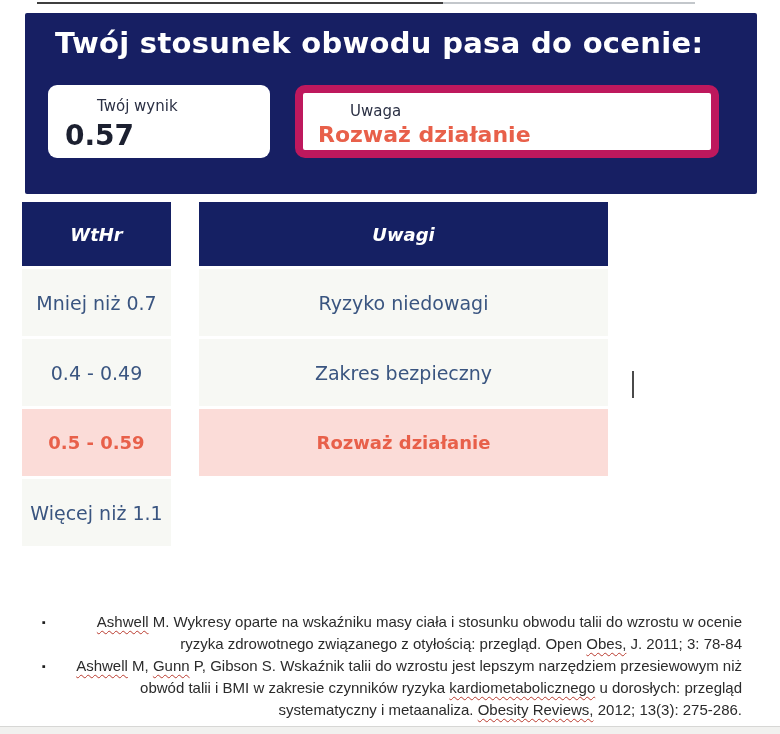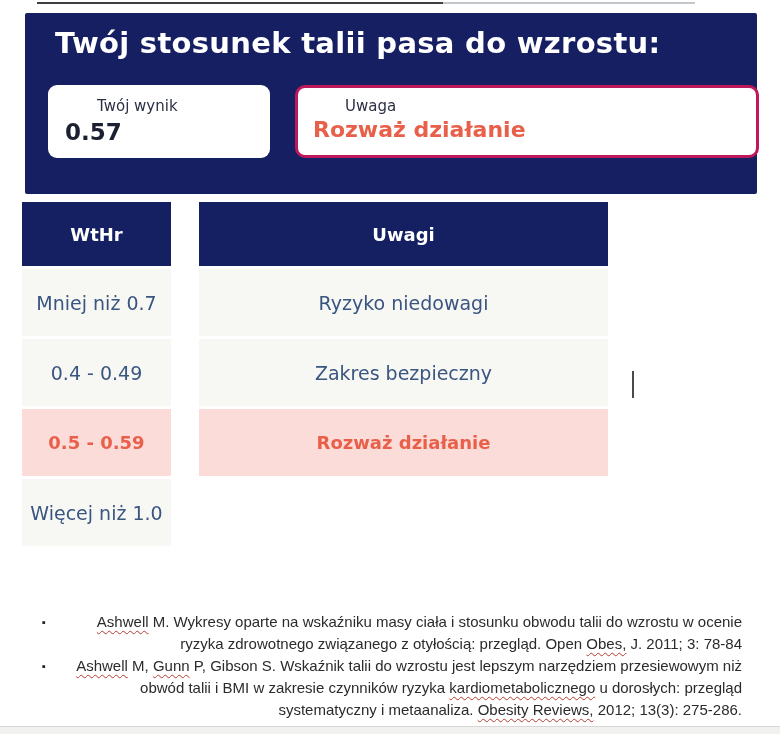--- a/index.html
+++ b/index.html
@@ -10,32 +10,32 @@
   .top-line-dark{position:absolute;left:37px;top:2px;width:406px;height:2px;background:#3f3f3f;}
   .top-line-light{position:absolute;left:443px;top:2px;width:252px;height:2px;background:#c3c7cb;}
 
   
   .hero{position:absolute;left:25px;top:13px;width:732px;height:181px;background:#171f63;border-radius:2px;}
   .hero-title{position:absolute;left:30px;top:13px;margin:0;font-size:29px;font-weight:800;
               color:#ffffff;letter-spacing:.3px;white-space:nowrap;}
   .cards{position:absolute;left:23px;top:72px;display:flex;gap:25px;}
   .card{background:#ffffff;box-sizing:border-box;}
   .score-card{width:222px;height:73px;border-radius:9px;padding:12px 17px;}
-  .note-card{width:464px;height:73px;border-radius:10px;border:3px solid #be185d;padding:9px 15px;}
+  .note-card{width:424px;height:73px;border-radius:10px;border:8px solid #be185d;padding:9px 15px;}
   .card-label{font-size:15px;color:#2b3044;margin-left:32px;}
-  .score-value{font-size:23px;font-weight:bold;color:#1c2030;margin-top:4px;}
+  .score-value{font-size:28px;font-weight:bold;color:#1c2030;margin-top:4px;}
   .note-value{font-size:22px;font-weight:bold;color:#e8604a;margin-top:2px;}
 
   
   .wtable{position:absolute;left:22px;top:202px;width:586px;}
   .t-row{display:flex;gap:4px;margin-bottom:3px;}
   .t-cell{display:flex;align-items:center;justify-content:center;text-align:center;}
   .c1{width:149px;}
   .c2{flex:1;margin-left:24px;}
-  .t-head .t-cell{background:#152063;color:#ffffff;font-weight:bold;font-size:18px;height:64px;}
+  .t-head .t-cell{background:#152063;color:#ffffff;font-weight:bold;font-size:18px;height:64px;font-style:italic;}
   .t-body .t-cell{background:#f7f8f4;color:#3a5580;font-size:19px;height:67px;}
   .t-row.hl .t-cell{background:#fbdcd8;color:#e8604a;font-weight:bold;font-size:18px;text-align:center;}
 
   
   .caret{position:absolute;left:632px;top:371px;width:2px;height:27px;background:#4a4a4a;}
 
   
   .refs{position:absolute;left:40px;top:611px;width:702px;margin:0;padding:0;list-style:none;
         font-family:"Liberation Sans",sans-serif;font-size:15px;line-height:22px;color:#2b2b2b;text-align:right;}
   .refs li{position:relative;padding-left:30px;}
@@ -49,21 +49,21 @@
 </style>
 </head>
 <body>
 
 <div class="screen">
 
   <div class="top-line-dark"></div>
   <div class="top-line-light"></div>
 
   <section class="hero">
-    <h1 class="hero-title">Twój stosunek talii pasa do wzrostu:</h1>
+    <h1 class="hero-title">Twój stosunek obwodu pasa do ocenie:</h1>
     <div class="cards">
       <div class="card score-card">
         <div class="card-label">Twój wynik</div>
         <div class="score-value">0.57</div>
       </div>
       <div class="card note-card">
         <div class="card-label">Uwaga</div>
         <div class="note-value">Rozważ działanie</div>
       </div>
     </div>
@@ -80,21 +80,21 @@
     </div>
     <div class="t-row t-body">
       <div class="t-cell c1">0.4 - 0.49</div>
       <div class="t-cell c2">Zakres bezpieczny</div>
     </div>
     <div class="t-row t-body hl">
       <div class="t-cell c1">0.5 - 0.59</div>
       <div class="t-cell c2">Rozważ działanie</div>
     </div>
     <div class="t-row t-body">
-      <div class="t-cell c1">Więcej niż 1.0</div>
+      <div class="t-cell c1">Więcej niż 1.1</div>
     </div>
   </section>
 
   <div class="caret"></div>
 
   <ul class="refs">
     <li>
       <span class="sq">Ashwell</span><span> M. Wykresy oparte na wskaźniku masy ciała i stosunku obwodu talii do wzrostu w ocenie ryzyka zdrowotnego związanego z otyłością: przegląd. Open </span><span class="sq">Obes,</span><span> J. 2011; 3: 78-84</span>
     </li>
     <li>

